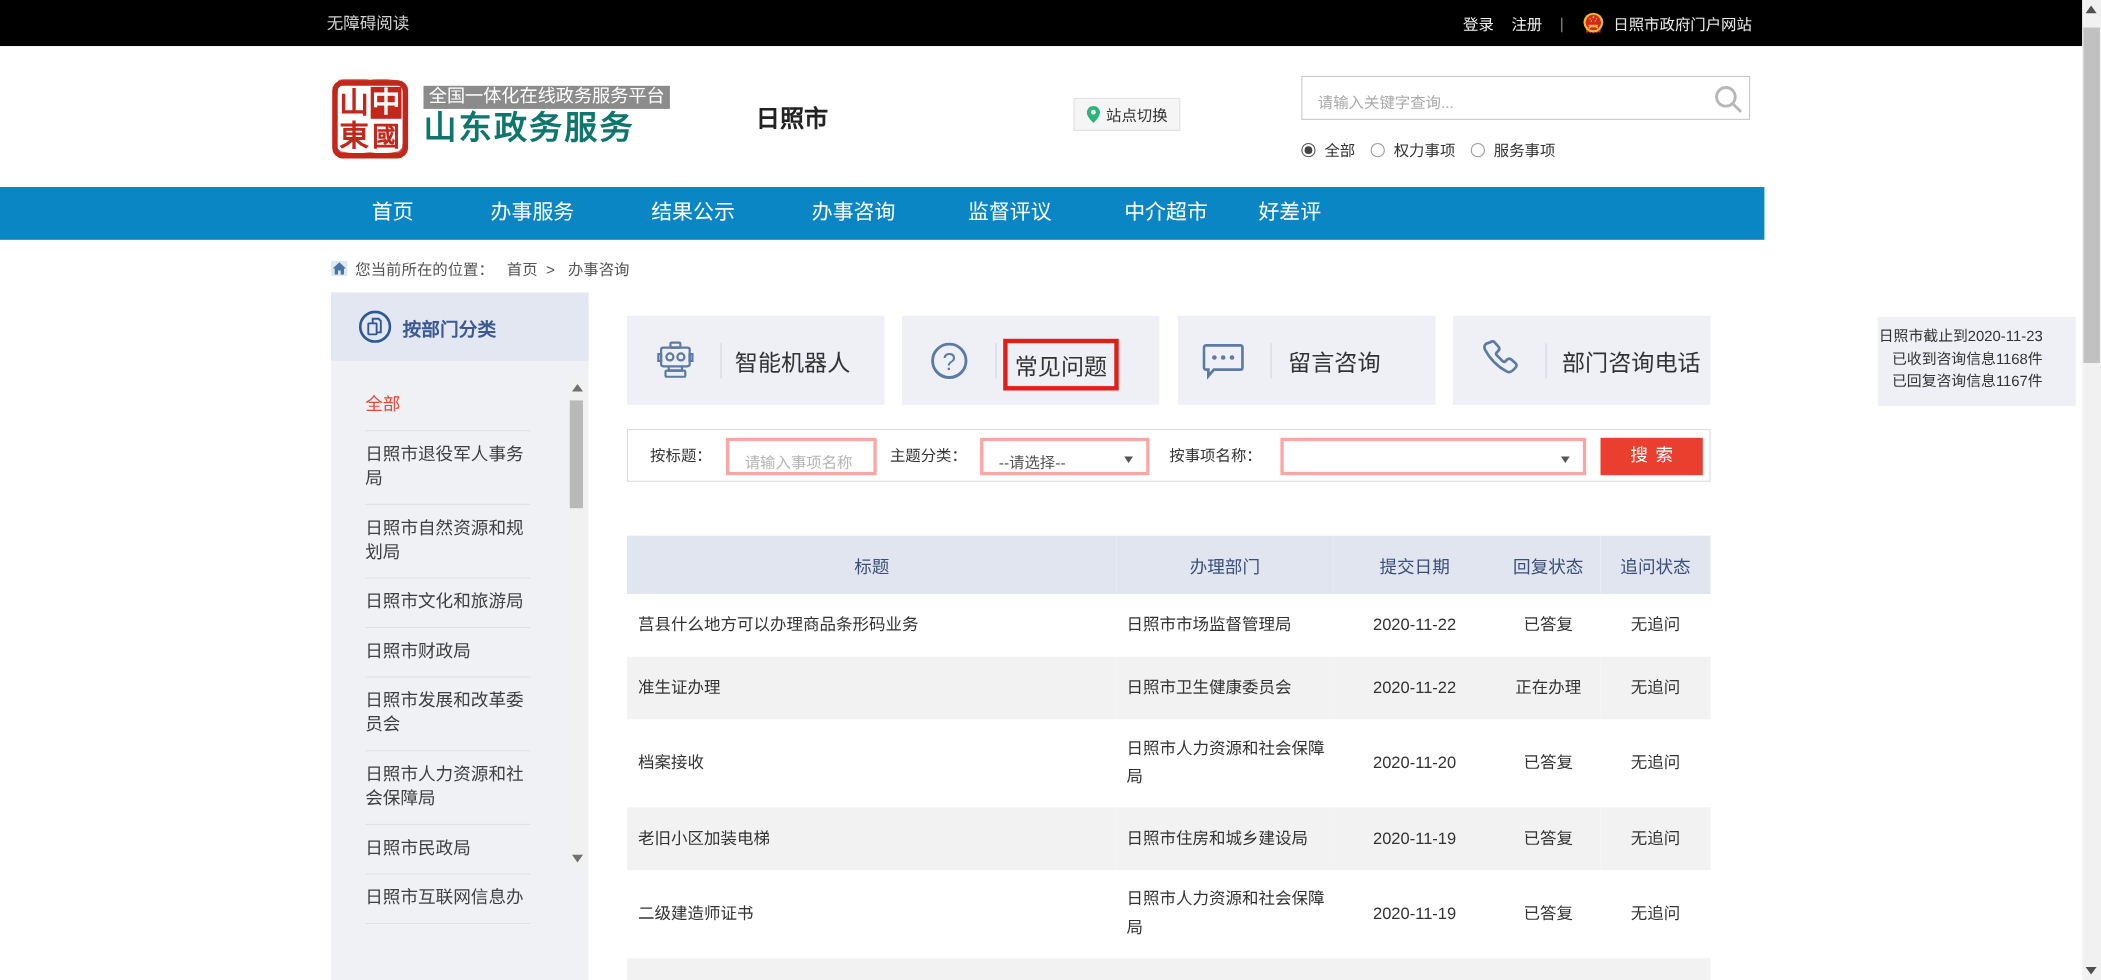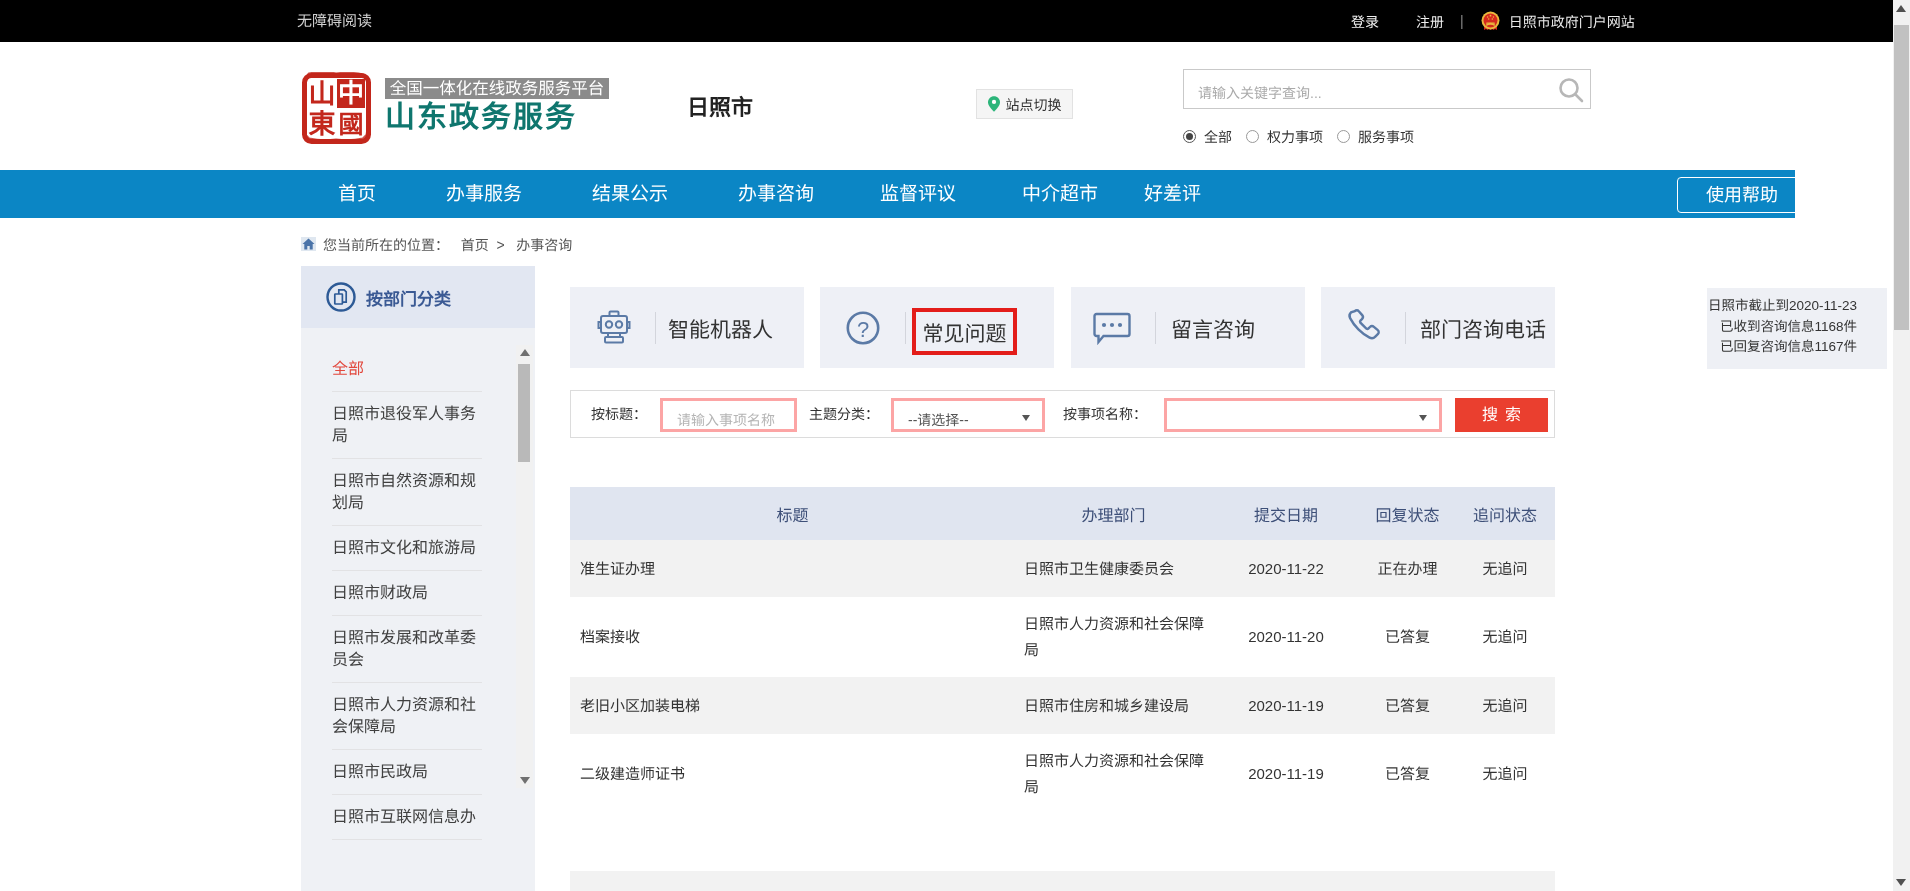--- a/index.html
+++ b/index.html
@@ -5,41 +5,41 @@
 <style>
 * { margin:0; padding:0; box-sizing:border-box; }
 html,body { width:1910px; height:891px; overflow:hidden; background:#fff;
   font-family:"Liberation Sans", sans-serif; }
 
 
 #topbar { position:absolute; left:0; top:0; width:1893px; height:42px; background:#000000; }
 #topbar .acc { position:absolute; left:297px; top:9px; font-size:15px; color:#d0d0d0; }
 #topbar .right { position:absolute; left:1330px; top:0; height:42px; display:flex; align-items:center; color:#e8e8e8; font-size:14px; }
 #topbar .right .sep { color:#888; margin:0 16px 0 16px; }
-#topbar .right a { color:#eeeeee; text-decoration:none;margin-left:21px; }
+#topbar .right a { color:#eeeeee; text-decoration:none; }
 
 
 #header { position:absolute; left:0; top:42px; width:1893px; height:128px; background:#ffffff; }
 #seal { position:absolute; left:301px; top:30px; width:71px; height:73px; }
 #plat { position:absolute; left:385px; top:36px; width:224px; height:21px; background:#8b8b8b; color:#fff; font-size:16.5px; text-align:center; line-height:21px; letter-spacing:0; }
 #bigname { position:absolute; left:385px; top:55px; font-size:30px; line-height:40px; font-weight:bold; color:#0f766e; letter-spacing:2px; white-space:nowrap;text-align:center; }
 #cityname { position:absolute; left:687px; top:47px; font-size:22px; font-weight:bold; color:#222; }
 #sitebtn { position:absolute; left:976px; top:47px; width:97px; height:30px; background:#f5f5f5; border:1px solid #e2e2e2; display:flex; align-items:center; justify-content:center; font-size:14px; color:#333; }
 #sitebtn svg { margin-right:6px; }
 #searchbox { position:absolute; left:1183px; top:27px; width:408px; height:40px; border:1px solid #c9c9c9; background:#fff; }
 #searchbox .ph { position:absolute; left:14px; top:12px; font-size:14px; color:#aaaaaa; }
 #searchbox svg { position:absolute; right:5px; top:6px; }
 #radios { position:absolute; left:1183px; top:84px; display:flex; align-items:center; font-size:14px; color:#333; }
 .radio { width:13px; height:13px; border:1px solid #999; border-radius:50%; display:inline-block; margin-right:8px; position:relative; background:#fff; }
 .radio.sel { border-color:#555; }
 .radio.sel::after { content:""; position:absolute; left:2px; top:2px; width:7px; height:7px; background:#444; border-radius:50%; }
 #radios .lab { margin-right:14px; }
 
 
-#nav { position:absolute; left:0; top:170px; width:1795px; height:48px; background:#0b86c5; color:#fff; }
+#nav { position:absolute; left:0; top:170px; width:1604px; height:48px; background:#0b86c5; color:#fff; }
 #nav .it { position:absolute; top:0; height:48px; line-height:48px; font-size:19px; }
 #helpbtn { position:absolute; left:1677px; top:7px; width:130px; height:36px; line-height:34px; border:1px solid #ffffff; border-radius:4px; text-align:center; font-size:18px; }
 
 
 #crumb { position:absolute; left:301px; top:236px; height:16px; font-size:14px; color:#555; display:flex; align-items:center; }
 #crumb .t { margin-left:7px; }
 
 
 #sidebar { position:absolute; left:301px; top:266px; width:234px; height:625px; background:#eff1f5; }
 #sidehead { position:absolute; left:0; top:0; width:234px; height:62px; background:#e2e7f2; display:flex; align-items:center; }
@@ -266,20 +266,27 @@
       <col style="width:100px">
     </colgroup>
   <tbody>
       <tr>
         <th>标题</th>
         <th>办理部门</th>
         <th>提交日期</th>
         <th>回复状态</th>
         <th>追问状态</th>
       </tr>
+  <tr>
+        <td class="c1">莒县什么地方可以办理商品条形码业务</td>
+        <td class="c2">日照市市场监督管理局</td>
+        <td>2020-11-22</td>
+        <td>已答复</td>
+        <td>无追问</td>
+      </tr>
   <tr class="g">
         <td class="c1">准生证办理</td>
         <td class="c2">日照市卫生健康委员会</td>
         <td>2020-11-22</td>
         <td>正在办理</td>
         <td>无追问</td>
       </tr>
   <tr class="d2">
         <td class="c1">档案接收</td>
         <td class="c2">日照市人力资源和社会保障局</td>

